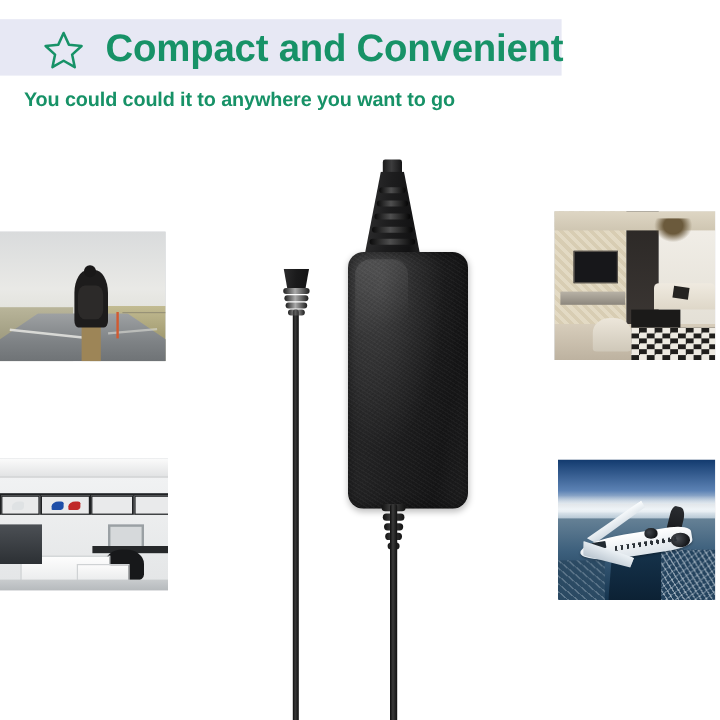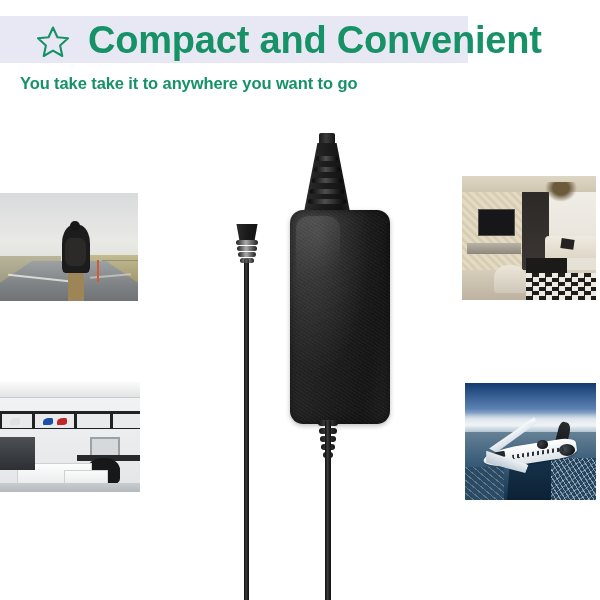--- a/index.html
+++ b/index.html
@@ -31,21 +31,21 @@
     top: 25px;
     width: 34px;
     height: 34px;
   }
   #page-title {
     position: absolute;
     left: 88px;
     top: 18px;
     height: 45px;
     line-height: 45px;
-    font-size: 38px;
+    font-size: 32px;
     font-weight: bold;
     color: #179267;
     letter-spacing: -0.2px;
     white-space: nowrap;
   }
   #page-subtitle {
     position: absolute;
     left: 20px;
     top: 74px;
     font-size: 16.5px;
@@ -387,21 +387,21 @@
 
 <div id="header-band"></div>
 
 <div id="star-icon">
   <svg viewBox="0 0 34 34" width="34" height="34" aria-hidden="true">
     <polygon points="17,2.5 21.4,12.2 32,13.3 24.1,20.5 26.3,31 17,25.6 7.7,31 9.9,20.5 2,13.3 12.6,12.2" fill="none" stroke="#179267" stroke-width="2.1" stroke-linejoin="round"></polygon>
   </svg>
 </div>
 
 <div id="page-title">Compact and Convenient</div>
-<div id="page-subtitle">You take take it to anywhere you want to go</div>
+<div id="page-subtitle">You could could it to anywhere you want to go</div>
 
 <div class="photo" id="photo-hiker">
   <div class="inner">
     <div class="sky"></div>
     <div class="field-l"></div>
     <div class="field-r"></div>
     <div class="road"></div>
     <div class="line"></div>
     <div class="line2"></div>
     <div class="fence"></div>

